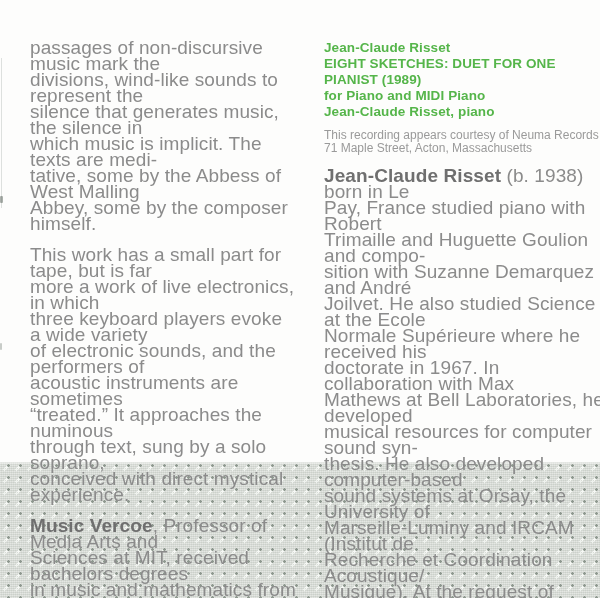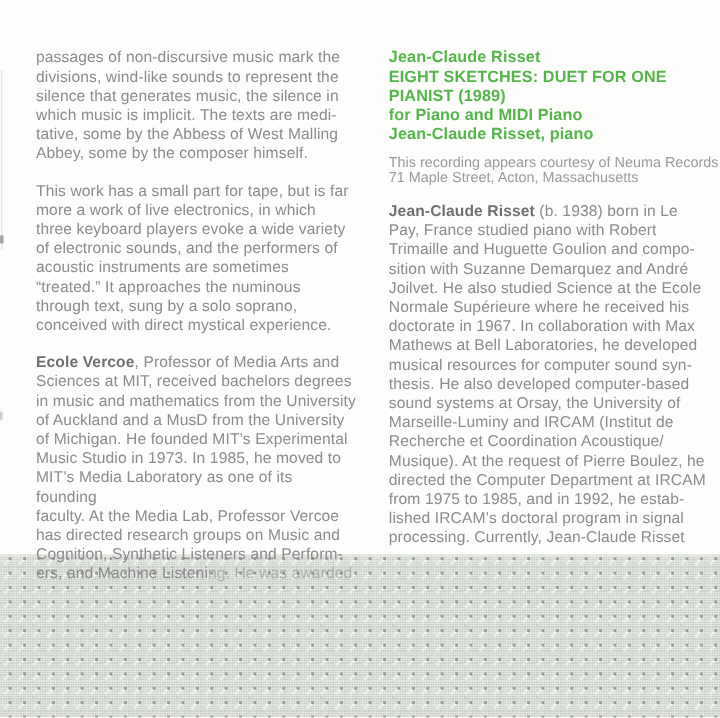--- a/index.html
+++ b/index.html
@@ -46,21 +46,21 @@
   .col {
     position: absolute;
     top: 40px;
     z-index: 2;
   }
   .col-left  { left: 30px;  width: 268px; }
   .col-right { left: 324px; width: 280px; }
 
   .body-text {
     margin: 0 0 15px 0;
-    font-size: 13px;
+    font-size: 19px;
     line-height: 16px;
     letter-spacing: 0.1px;
     color: #8b8b8b;
     white-space: pre-line;
   }
   .body-text:last-child { margin-bottom: 0; }
   .lead-name {
     font-weight: bold;
     color: #6f6f6f;
   }
@@ -131,21 +131,21 @@
 tative, some by the Abbess of West Malling
 Abbey, some by the composer himself.</p>
     <p class="body-text">This work has a small part for tape, but is far
 more a work of live electronics, in which
 three keyboard players evoke a wide variety
 of electronic sounds, and the performers of
 acoustic instruments are sometimes
 “treated.” It approaches the numinous
 through text, sung by a solo soprano,
 conceived with direct mystical experience.</p>
-    <p class="body-text"><span class="lead-name">Ecole Vercoe</span><span>, Professor of Media Arts and
+    <p class="body-text"><span class="lead-name">Music Vercoe</span><span>, Professor of Media Arts and
 Sciences at MIT, received bachelors degrees
 in music and mathematics from the University
 of Auckland and a MusD from the University
 of Michigan. He founded MIT’s Experimental
 Music Studio in 1973. In 1985, he moved to
 MIT’s Media Laboratory as one of its founding
 faculty. At the Media Lab, Professor Vercoe
 has directed research groups on Music and
 Cognition, Synthetic Listeners and Perform-
 ers, and Machine Listeni</span><span class="faded-inline">ng. He was awarded</span></p>

